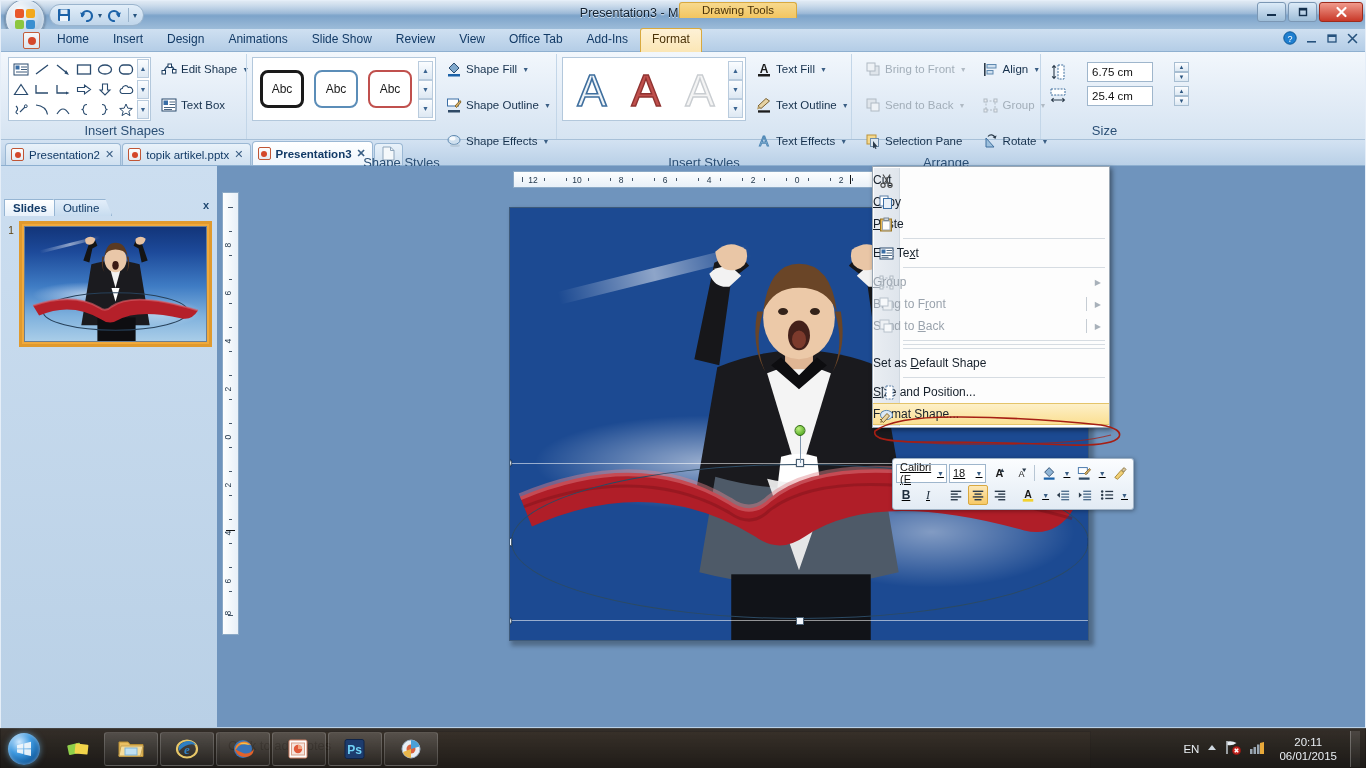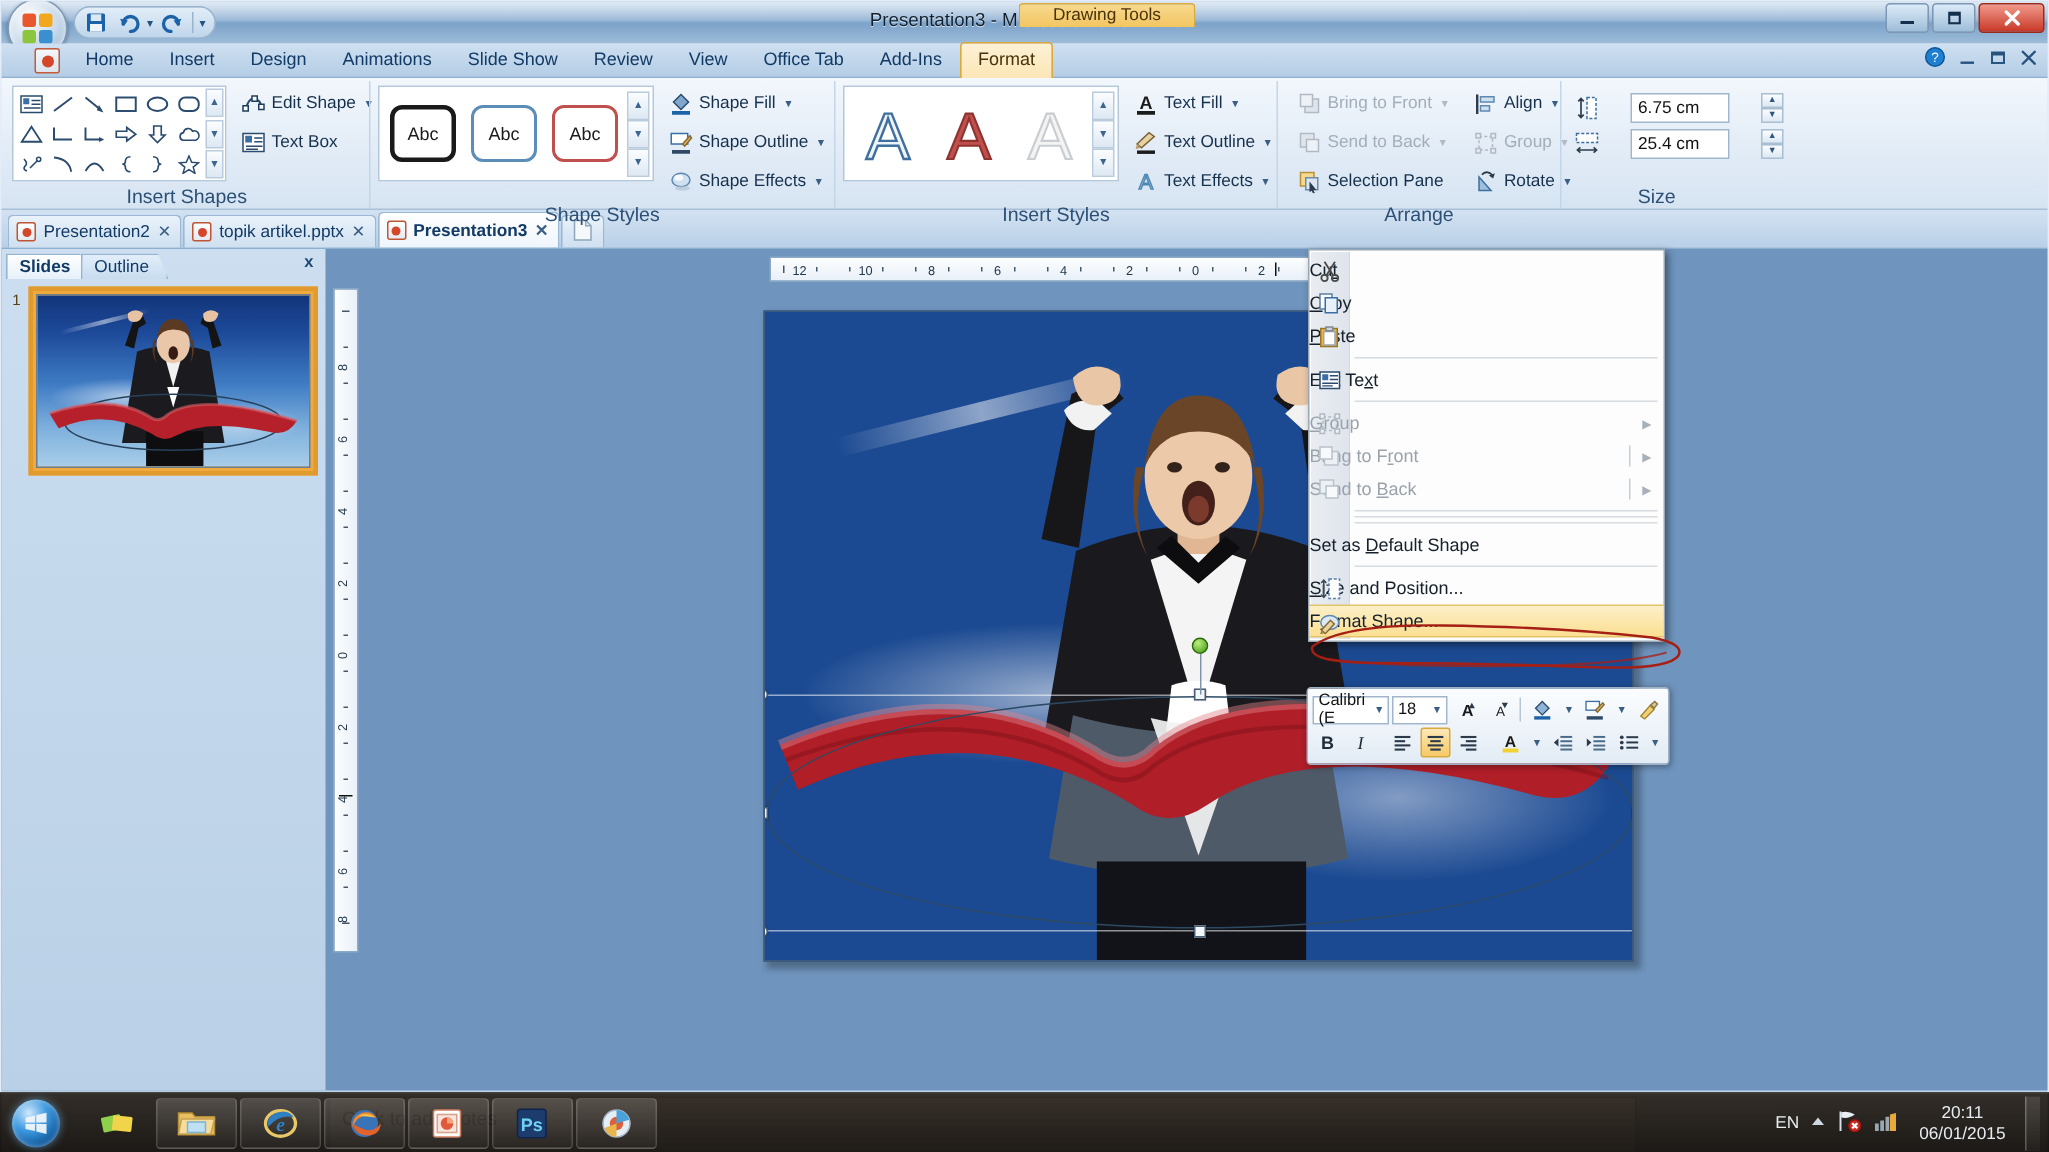--- a/index.html
+++ b/index.html
@@ -140,21 +140,21 @@
     width: 143px; background: #fff; border: 1px solid #b3c8dc;
     display: flex; padding: 1px; height: 64px;
   }
   .shape-grid { display: grid; grid-template-columns: repeat(6, 21px); grid-template-rows: repeat(3, 20px); }
   .shp { display:flex; align-items:center; justify-content:center; cursor:pointer; }
   .shp svg { display:block; }
   .gal-scroll { width: 15px; display:flex; flex-direction:column; justify-content:space-between; margin-left:1px; }
   .gsb { height: 19px; border: 1px solid #b9cbdd; background: linear-gradient(#fbfdff,#dde8f3);
          display:flex;align-items:center;justify-content:center;font-size:7px;color:#3c6591;cursor:pointer;}
 
-  .rbtn-col { display:flex; flex-direction: column; gap: 2px; padding-left: 4px; }
+  .rbtn-col { display:flex; flex-direction: column; gap: 12px; padding-left: 4px; }
   .rbtn {
     display: flex; align-items: center; gap: 4px; padding: 3px 5px;
     font-size: 11.5px; color: #16314d; cursor: pointer; border: 1px solid transparent; border-radius: 3px;
     white-space: nowrap;
   }
   .rbtn.disabled { color: #a2aeb9; cursor: default; }
   .rbtn .ic { width: 16px; height: 16px; flex: none; display:flex;align-items:center;justify-content:center; }
   .rbtn .car { font-size: 7px; color:#3a5e84; margin-left:1px; }
   .rbtn.disabled .car { color:#b0bac4; }
 
@@ -198,21 +198,21 @@
     border:1px solid #c05535; display:flex;align-items:center;justify-content:center;
   }
   .dtab .picon:after { content:""; width:6px;height:6px;border-radius:50%;background:#d4472a; }
   .dtab.blank { padding: 0 7px; }
 
   
   .workarea { position: relative; height: 561px; background: #6f94bd; display: flex; }
 
   
   .slidepane { width: 216px; background: linear-gradient(#ccdef0,#b9d0e6); position:relative; }
-  .pane-tabs { display:flex; align-items:flex-end; height:20px; padding-left:3px; position:relative; }
+  .pane-tabs { display:flex; align-items:flex-end; height:20px; padding-left:3px; position:relative;margin-top:30px; }
   .ptab {
     font-size: 11.5px; color:#123a66; padding: 2px 12px 2px 8px; cursor:pointer;
     background: linear-gradient(#e3eefa,#c7dcef); border:1px solid #96b5d3; border-bottom:none;
     clip-path: polygon(0 0, 88% 0, 100% 100%, 0 100%);
   }
   .ptab.active { font-weight:bold; background: linear-gradient(#ffffff,#e6f0fa); }
   .ptab.outline { margin-left:-6px; }
   .pane-close { position:absolute; right:8px; top:3px; font-size:11px; color:#1e4771; cursor:pointer; font-weight:bold; }
   .thumbrow { display:flex; padding: 5px 4px 0 2px; }
   .thumbnum { width: 16px; text-align:center; font-size: 10px; color:#5a4010; padding-top: 4px; }
@@ -1192,21 +1192,21 @@
             </span>
             <span>F<span class="ul">o</span>rmat Shape...</span>
           </div>
         </div>
 
         <svg class="ink" viewBox="0 0 264 34" style="left:644px; top:247px;">
           <path d="M14 18 q20 -15 86 -14 q78 1 140 8 q22 4 18 12 q-6 9 -50 8 q-80 -3 -150 -3 q-48 0 -44 -11z" fill="none" stroke="#a61f14" stroke-width="1.6" stroke-linecap="round"></path>
           <path d="M22 26 q40 6 130 5 q70 -1 98 -9" fill="none" stroke="#a61f14" stroke-width="1.3" opacity=".75"></path>
         </svg>
 
-        <div class="minibar" style="left:654px; top:292px;">
+        <div class="minibar" style="left:675px; top:292px;text-decoration:underline;">
           <div class="mrow">
             <div class="mfield" style="width:56px">
               <span>Calibri (E</span>
               <span class="car">▼</span>
             </div>
             <div class="mfield" style="width:40px">
               <span>18</span>
               <span class="car" style="margin-left:auto">▼</span>
             </div>
             <div class="mbtn">

